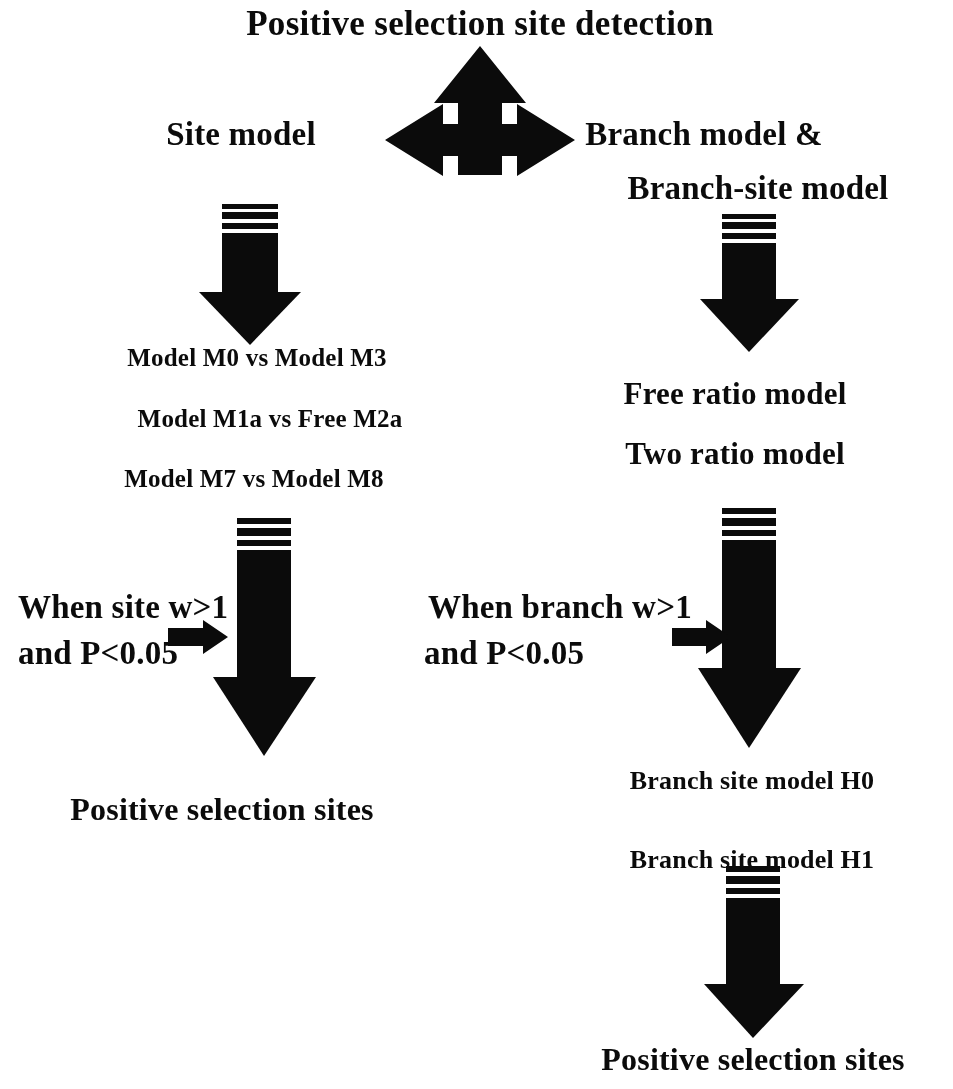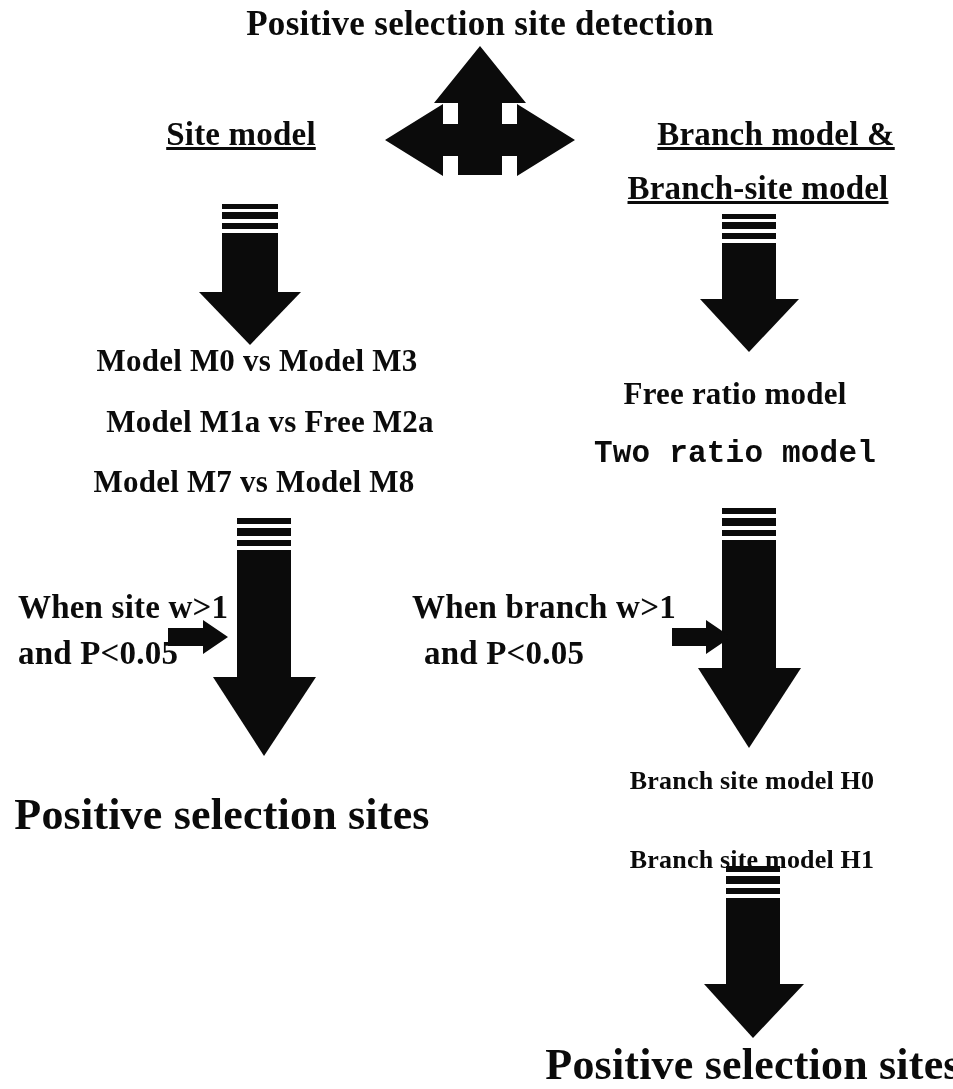--- a/index.html
+++ b/index.html
@@ -19,25 +19,25 @@
     position:absolute;
     white-space:nowrap;
     font-weight:700;
     color:#0b0b0b;
     line-height:1;
   }
   .ctr{ transform:translateX(-50%); }
 
   
   .t-title   { font-size:35px; letter-spacing:.3px; }
-  .t-head    { font-size:33px; letter-spacing:.2px;text-decoration:underline; }
-  .t-model   { font-size:31px; letter-spacing:.2px; }
+  .t-head    { font-size:33px; letter-spacing:.2px; }
+  .t-model   { font-size:25px; letter-spacing:.2px; }
   .t-ratio   { font-size:31px; letter-spacing:.2px; }
   .t-cond    { font-size:33px; letter-spacing:.2px; }
-  .t-result  { font-size:44px; letter-spacing:.2px; }
+  .t-result  { font-size:32px; letter-spacing:.2px; }
   .t-branch  { font-size:26px; letter-spacing:.2px; }
 
   
   .arrow-layer{
     position:absolute;
     left:0; top:0;
     width:953px; height:1089px;
     pointer-events:none;
   }
   .arrow-layer svg{ display:block; }
@@ -118,29 +118,29 @@
   <div class="txt t-model ctr" style="left:270px; top:406px;">Model M1a vs Free M2a</div>
 
   <div class="txt t-model ctr" style="left:254px; top:466px;text-align:center;">Model M7 vs Model M8</div>
 
   <div class="txt t-cond" style="left:18px; top:591px;">When site w&gt;1</div>
 
   <div class="txt t-cond" style="left:18px; top:637px;">and P&lt;0.05</div>
 
   <div class="txt t-result ctr" style="left:222px; top:793px;">Positive selection sites</div>
 
-  <div class="txt t-head ctr" style="left:776px; top:118px;text-align:right;">Branch model &amp;</div>
+  <div class="txt t-head ctr" style="left:704px; top:118px;text-align:right;">Branch model &amp;</div>
 
   <div class="txt t-head ctr" style="left:758px; top:172px;">Branch-site model</div>
 
   <div class="txt t-ratio ctr" style="left:735px; top:378px;">Free ratio model</div>
 
-  <div class="txt t-ratio ctr" style="left:735px; top:438px;font-family:Liberation Mono, monospace;">Two ratio model</div>
+  <div class="txt t-ratio ctr" style="left:735px; top:438px;">Two ratio model</div>
 
-  <div class="txt t-cond" style="left:412px; top:591px;">When branch w&gt;1</div>
+  <div class="txt t-cond" style="left:428px; top:591px;">When branch w&gt;1</div>
 
   <div class="txt t-cond" style="left:424px; top:637px;">and P&lt;0.05</div>
 
   <div class="txt t-branch ctr" style="left:752px; top:768px;">Branch site model H0</div>
 
   <div class="txt t-branch ctr" style="left:752px; top:847px;">Branch site model H1</div>
 
   <div class="txt t-result ctr" style="left:753px; top:1043px;">Positive selection sites</div>
 
 </div>

